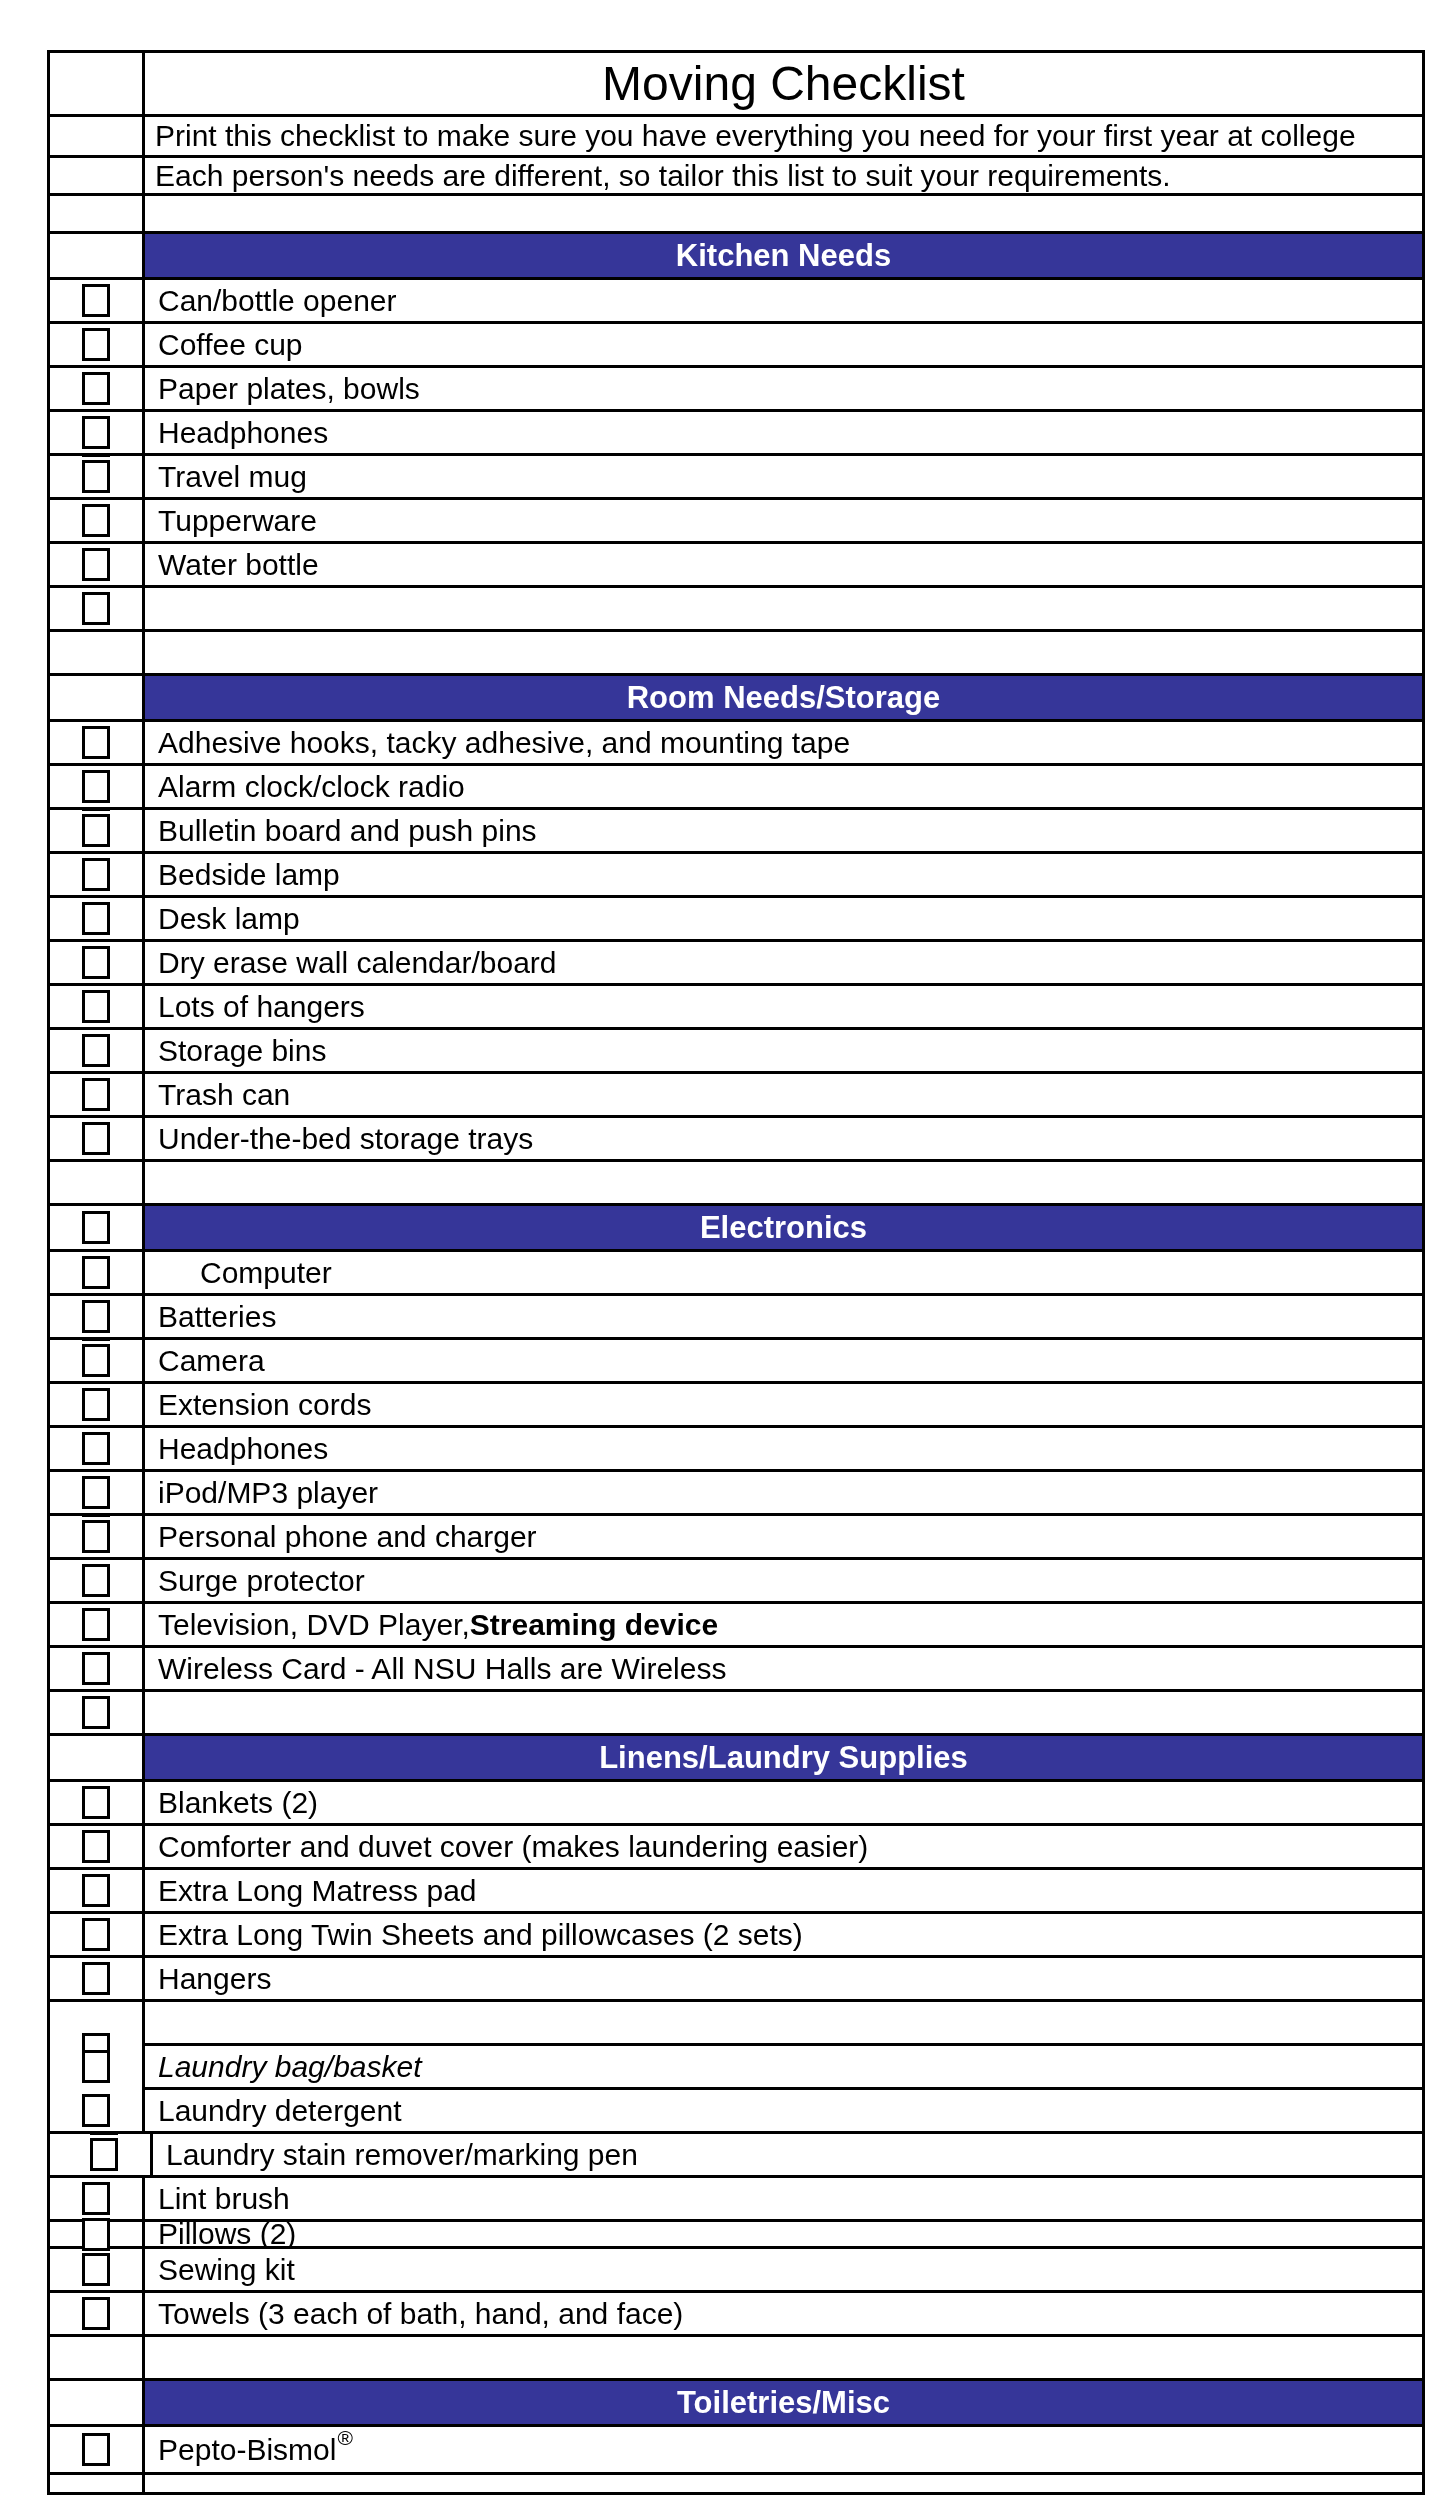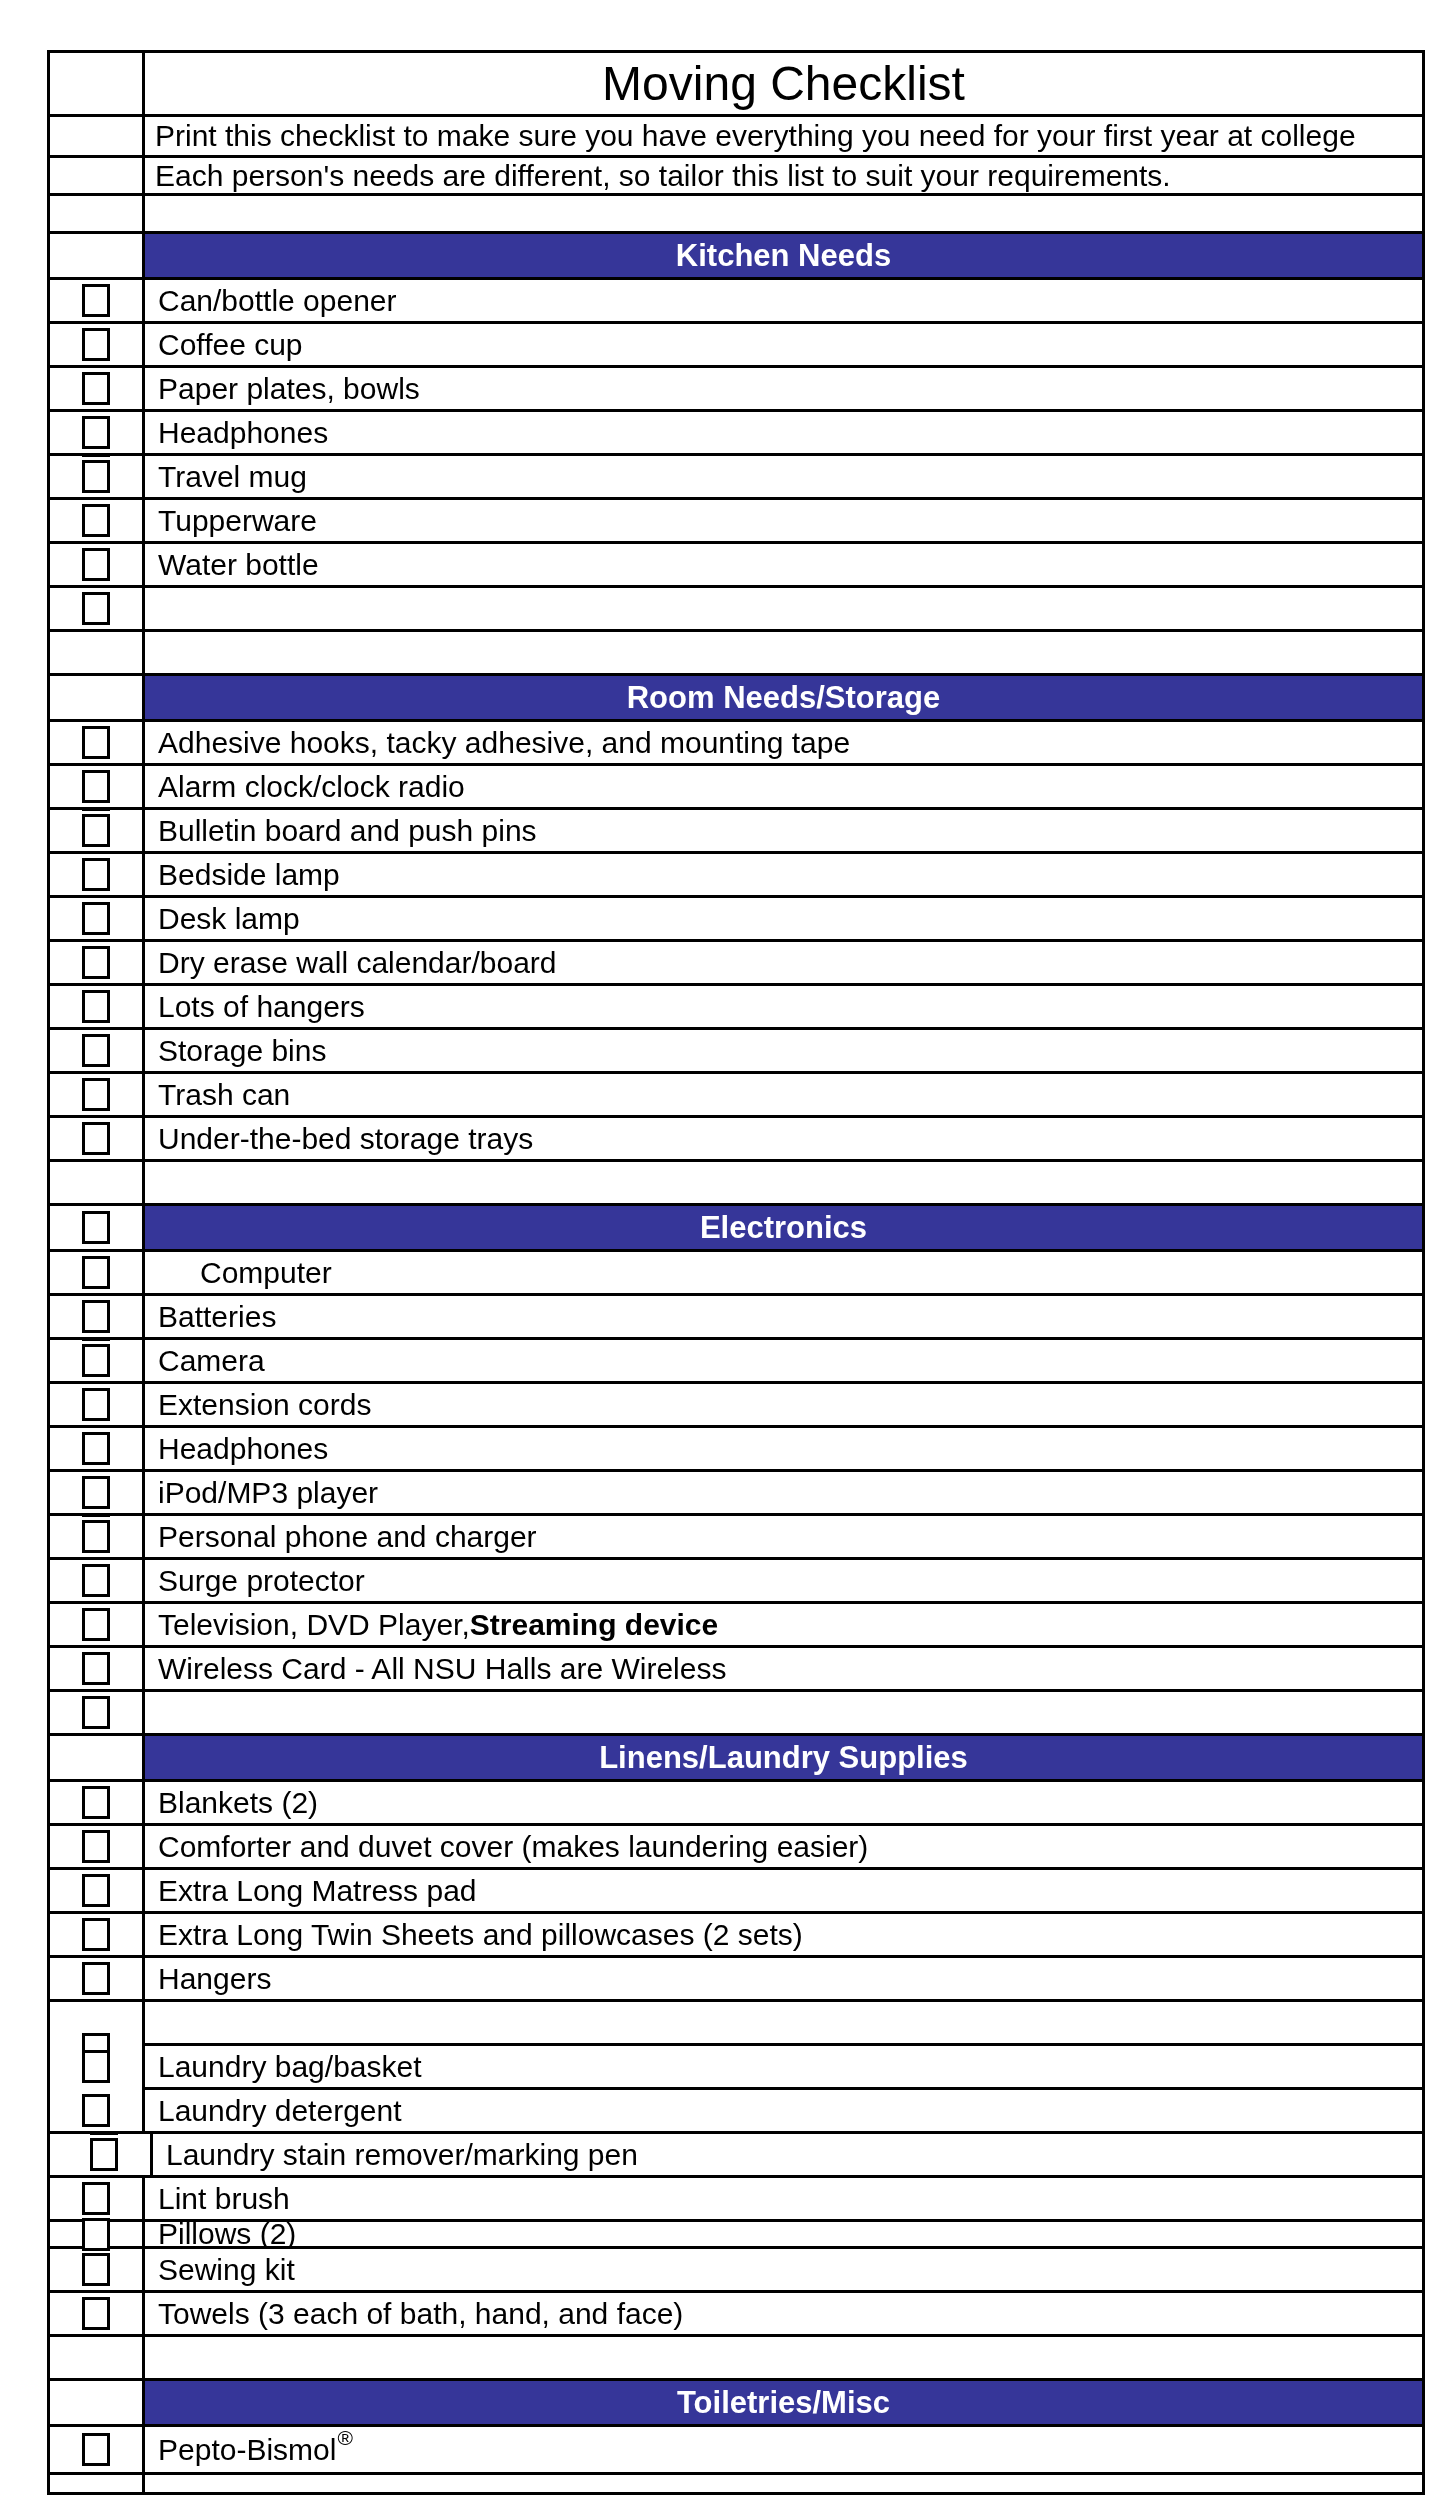--- a/index.html
+++ b/index.html
@@ -425,21 +425,21 @@
       </div>
     </div>
     <div class="row item" style="height: 44px; flex-direction: column;">
       <div class="cell-left">
         <span class="checkbox"></span>
       </div>
       <div class="cell-main">
         <span>Iron and Ironing Board</span>
       </div>
     </div>
-    <div class="row item" style="height: 44px;">
+    <div class="row item" style="height: 44px; font-style: italic;">
       <div class="cell-left">
         <span class="checkbox"></span>
       </div>
       <div class="cell-main">
         <span>Laundry bag/basket</span>
       </div>
     </div>
     <div class="row item" style="height: 44px;">
       <div class="cell-left">
         <span class="checkbox"></span>

